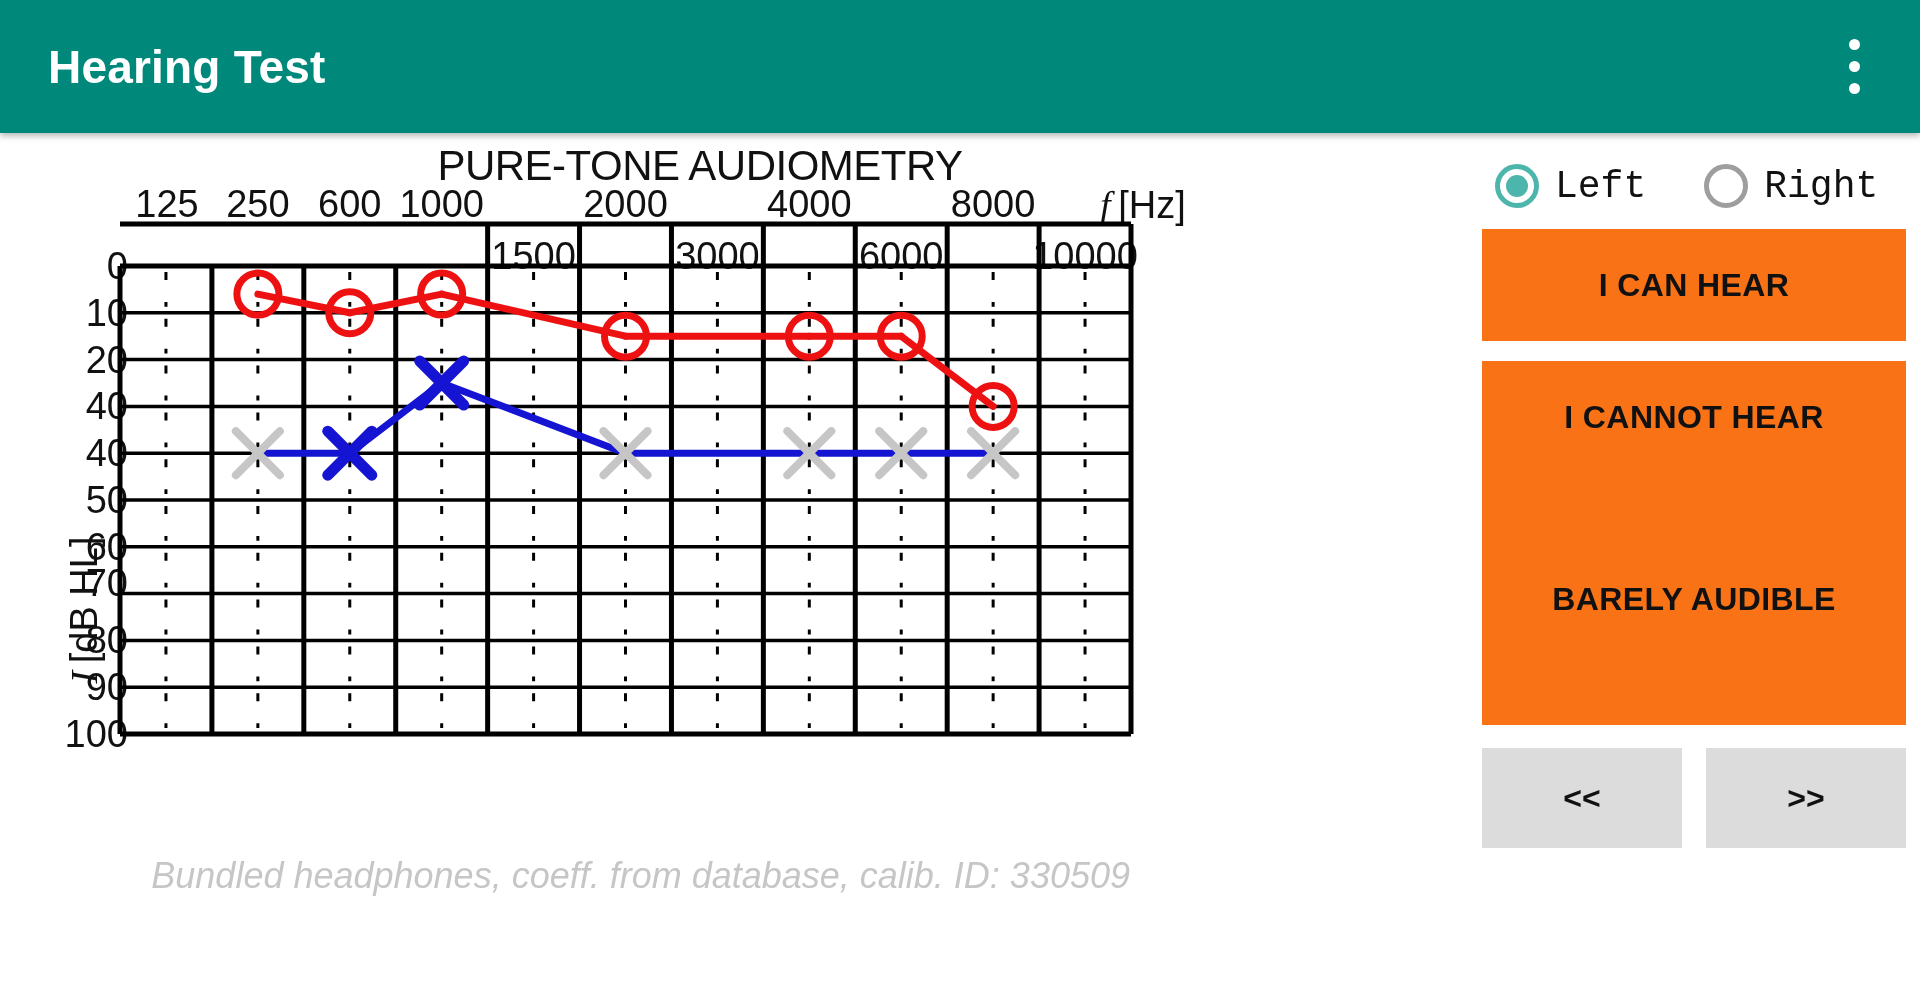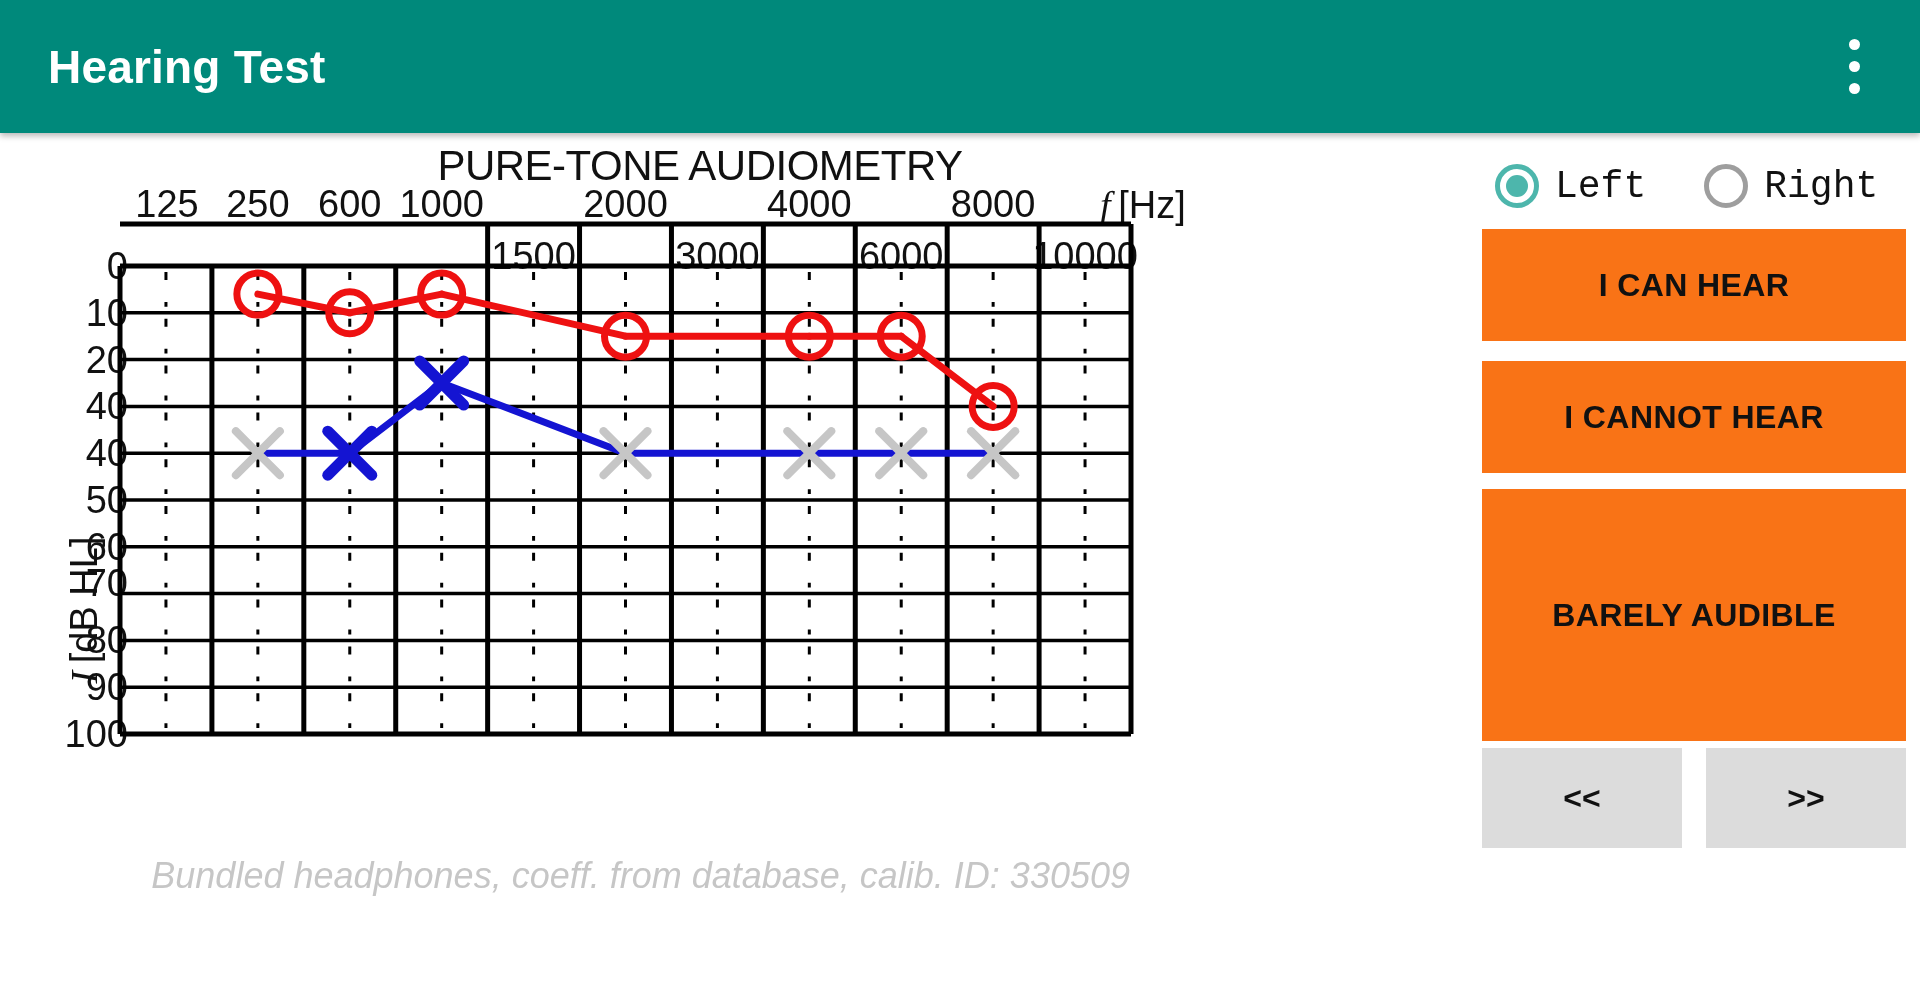--- a/index.html
+++ b/index.html
@@ -54,21 +54,21 @@
 
   .big-btn {
     position:absolute; left:12px; width:424px;
     background:#f97316; border:none; cursor:pointer;
     display:flex; align-items:center; justify-content:center;
     font-size:32px; font-weight:bold; color:#111111;
     letter-spacing:0.4px; font-family:"Liberation Sans", sans-serif;
   }
   #btn-can-hear    { top:96px;  height:112px; }
   #btn-cannot-hear { top:228px; height:112px; }
-  #btn-barely      { top:356px; height:252px; }
+  #btn-barely      { top:340px; height:252px; }
 
   .nav-btn {
     position:absolute; width:200px; height:100px; top:615px;
     background:#dcdcdc; border:none; cursor:pointer;
     display:flex; align-items:center; justify-content:center;
     font-size:32px; font-weight:bold; color:#111111;
     font-family:"Liberation Sans", sans-serif;
   }
   #btn-prev { left:12px; }
   #btn-next { left:236px; }

